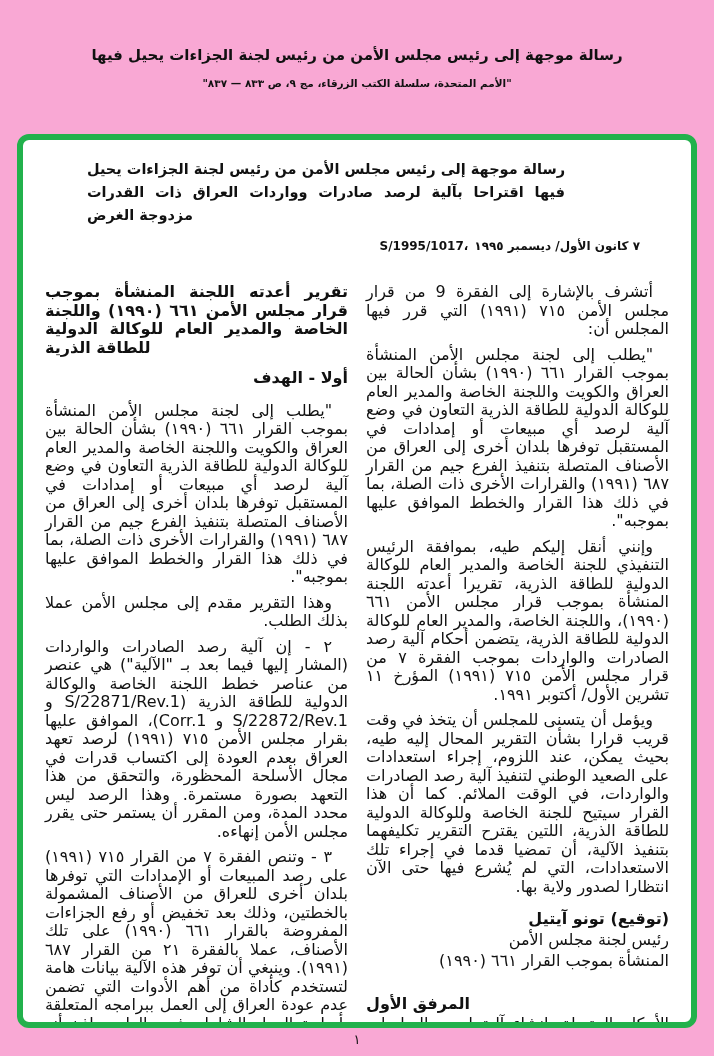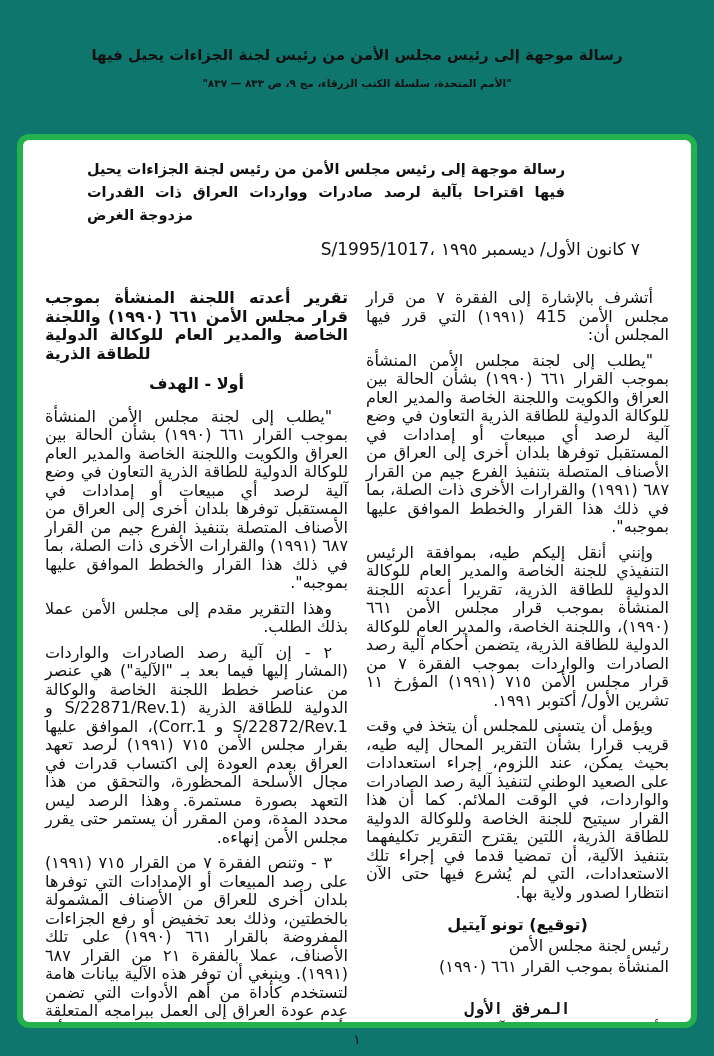--- a/index.html
+++ b/index.html
@@ -1,19 +1,19 @@
 <!DOCTYPE html>
 <html lang="ar"><head>
 <meta charset="utf-8">
 <style>
   html,body{margin:0;padding:0;background:#e8e8e8;}
   .page{
     position:relative;
     width:714px;height:1056px;
-    background:#0f766e;
+    background:#f9a8d4;
     font-family:"DejaVu Sans",sans-serif;
     color:#111;
     overflow:hidden;
   }
   
   .outer-header{
     position:absolute;top:40px;left:0;right:0;
     text-align:center;direction:rtl;
   }
   .outer-title{
@@ -40,43 +40,43 @@
   .doc-title{
     font-weight:bold;font-size:14.5px;line-height:23px;
     text-align:justify;text-align-last:left;
     margin:2px 104px 0 42px;
   }
   .date-line{
     direction:ltr;
     text-align:right;
     padding-left:0;
     margin:12px 29px 0 0;
-    font-weight:normal;font-size:17px;
+    font-weight:bold;font-size:12px;
   }
   .date-line .sep{display:inline-block;width:6px;}
   
   .cols{
     display:flex;
     margin-top:30px;
     gap:18px;
   }
   .col{flex:1 1 0;min-width:0;font-size:16px;line-height:18.5px;}
   .col p{margin:0 0 7px 0;}
   .b-para{text-align:justify;text-indent:16px;}
   .b-report-heading{
     font-weight:bold;text-align:justify;text-align-last:left;
     margin-bottom:12px !important;
   }
   .b-section-heading{
-    font-weight:bold;text-align:center;
+    font-weight:bold;text-align:right;
     margin:12px 0 14px 0 !important;
   }
-  .b-sig-name{font-weight:bold;text-align:center;margin:14px 0 2px 0 !important;}
+  .b-sig-name{font-weight:bold;text-align:right;margin:14px 0 2px 0 !important;}
   .b-sig{text-align:right;margin:0 0 3px 0 !important;}
-  .b-annex-heading{font-weight:bold;text-align:center;margin:24px 0 2px 0 !important;font-family:Liberation Mono, monospace;}
+  .b-annex-heading{font-weight:bold;text-align:left;margin:24px 0 2px 0 !important;}
   .b-annex-para{font-weight:normal;text-align:justify;line-height:18px;}
   
   .page-number{
     position:absolute;left:0;right:0;top:1032px;
     text-align:center;font-size:13px;
   }
 </style>
 </head>
 <body>
 
@@ -91,21 +91,21 @@
     <div class="inner">
 
       <div class="doc-title">رسالة موجهة إلى رئيس مجلس الأمن من رئيس لجنة الجزاءات يحيل فيها اقتراحا بآلية لرصد صادرات وواردات العراق ذات القدرات مزدوجة الغرض</div>
 
       <div class="date-line">
         <span>S/1995/1017،</span><span class="sep"></span><span>٧ كانون الأول/ ديسمبر ١٩٩٥</span>
       </div>
 
       <div class="cols">
         <div class="col">
-            <p class="b-para">أتشرف بالإشارة إلى الفقرة ٧ من قرار مجلس الأمن 415 (١٩٩١) التي قرر فيها المجلس أن:</p>
+            <p class="b-para">أتشرف بالإشارة إلى الفقرة 9 من قرار مجلس الأمن ٧١٥ (١٩٩١) التي قرر فيها المجلس أن:</p>
             <p class="b-para">"يطلب إلى لجنة مجلس الأمن المنشأة بموجب القرار ٦٦١ (١٩٩٠) بشأن الحالة بين العراق والكويت واللجنة الخاصة والمدير العام للوكالة الدولية للطاقة الذرية التعاون في وضع آلية لرصد أي مبيعات أو إمدادات في المستقبل توفرها بلدان أخرى إلى العراق من الأصناف المتصلة بتنفيذ الفرع جيم من القرار ٦٨٧ (١٩٩١) والقرارات الأخرى ذات الصلة، بما في ذلك هذا القرار والخطط الموافق عليها بموجبه".</p>
             <p class="b-para">وإنني أنقل إليكم طيه، بموافقة الرئيس التنفيذي للجنة الخاصة والمدير العام للوكالة الدولية للطاقة الذرية، تقريرا أعدته اللجنة المنشأة بموجب قرار مجلس الأمن ٦٦١ (١٩٩٠)، واللجنة الخاصة، والمدير العام للوكالة الدولية للطاقة الذرية، يتضمن أحكام آلية رصد الصادرات والواردات بموجب الفقرة ٧ من قرار مجلس الأمن ٧١٥ (١٩٩١) المؤرخ ١١ تشرين الأول/ أكتوبر ١٩٩١.</p>
             <p class="b-para">ويؤمل أن يتسنى للمجلس أن يتخذ في وقت قريب قرارا بشأن التقرير المحال إليه طيه، بحيث يمكن، عند اللزوم، إجراء استعدادات على الصعيد الوطني لتنفيذ آلية رصد الصادرات والواردات، في الوقت الملائم. كما أن هذا القرار سيتيح للجنة الخاصة وللوكالة الدولية للطاقة الذرية، اللتين يقترح التقرير تكليفهما بتنفيذ الآلية، أن تمضيا قدما في إجراء تلك الاستعدادات، التي لم يُشرع فيها حتى الآن انتظارا لصدور ولاية بها.</p>
             <p class="b-sig-name">(توقيع) تونو آيتيل</p>
             <p class="b-sig">رئيس لجنة مجلس الأمن</p>
             <p class="b-sig">المنشأة بموجب القرار ٦٦١ (١٩٩٠)</p>
             <p class="b-annex-heading">المرفق الأول</p>
             <p class="b-annex-para">الأحكام المتصلة بإنشاء آلية لرصد الصادرات والواردات بموجب الفقرة ٧ من قرار مجلس الأمن ٧١٥ (١٩٩١) المؤرخ ١١ تشرين الأول/ أكتوبر ١٩٩١</p>
           </div>
         <div class="col">

